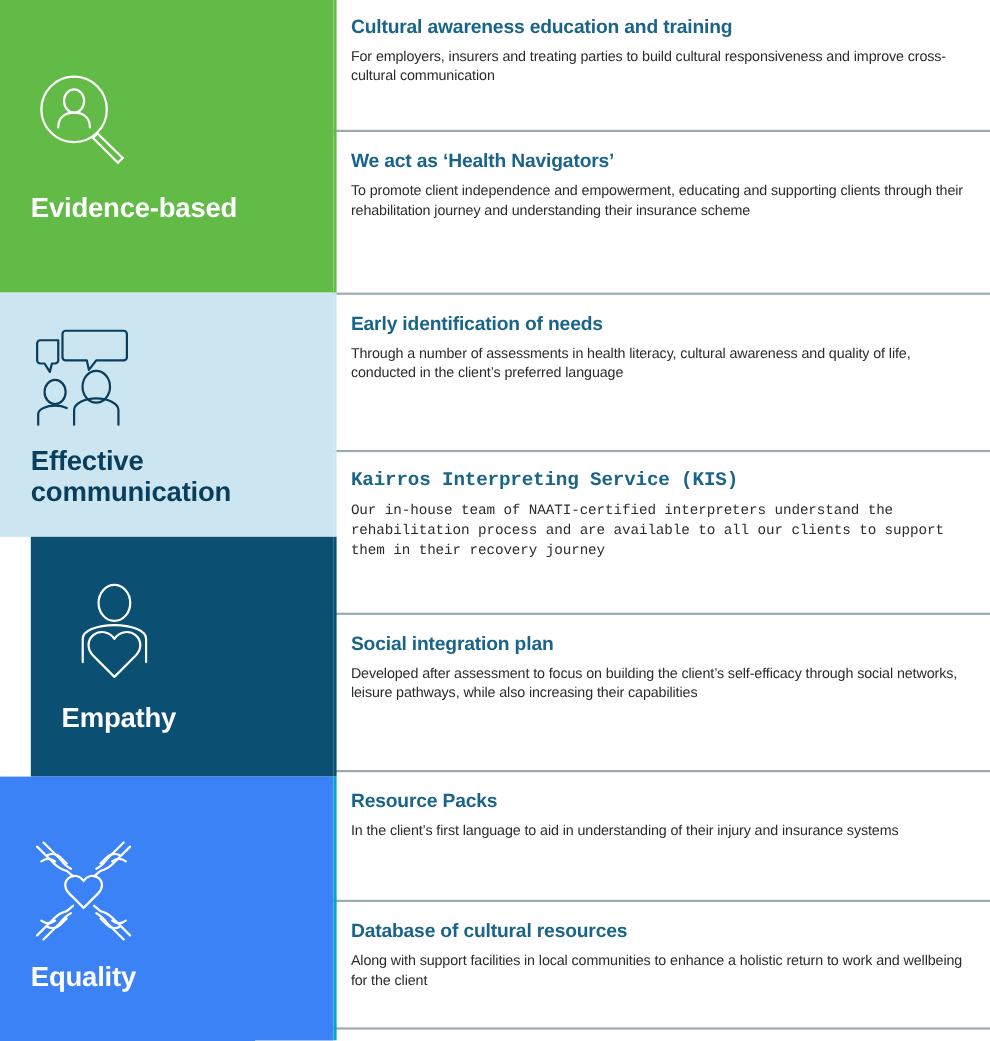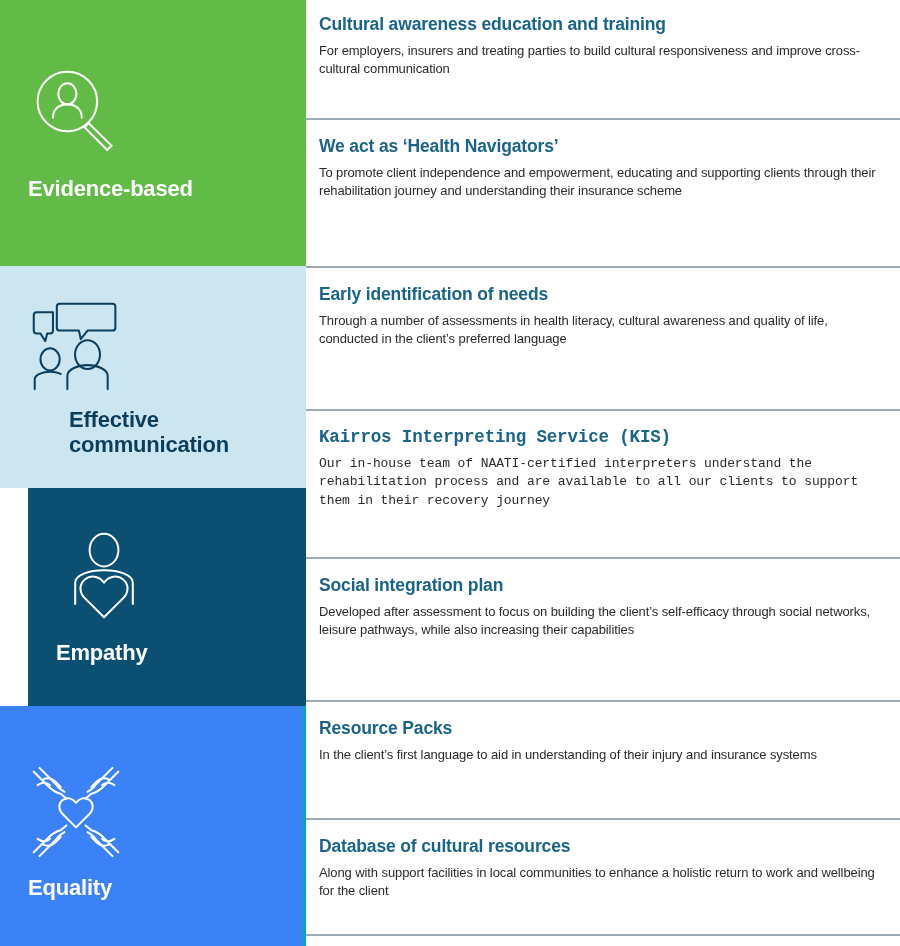--- a/index.html
+++ b/index.html
@@ -32,37 +32,37 @@
     overflow: hidden;
   }
   .pillar-icon {
     width: 96px;
     height: 96px;
     margin-bottom: 16px;
     flex: none;
   }
   .pillar-icon svg { display: block; width: 100%; height: 100%; }
   .pillar-label {
-    font-size: 22px;
+    font-size: 25px;
     font-weight: bold;
     line-height: 1.12;
     letter-spacing: -0.2px;
     max-width: 240px;
   }
 
   
   #pillar-evidence      { top: 0px;   height: 266px; background: #62bb46; }
   #pillar-communication { top: 266px; height: 222px; background: #cbe6f0; }
   #pillar-empathy       { top: 488px; height: 218px; background: #0b5072; margin-left: 28px; }
   #pillar-equality      { top: 706px; height: 252px; background: #3b82f6; }
 
   #pillar-evidence .pillar-label,
   #pillar-empathy .pillar-label,
   #pillar-equality .pillar-label { color: #ffffff; }
-  #pillar-communication .pillar-label { color: #0b3d5c; margin-left: 41px; }
+  #pillar-communication .pillar-label { color: #0b3d5c; }
 
   .stroke-white { fill: none; stroke: #ffffff; stroke-width: 2.1; stroke-linecap: round; stroke-linejoin: round; }
   .stroke-navy  { fill: none; stroke: #0b3d5c; stroke-width: 2.1; stroke-linecap: round; stroke-linejoin: round; }
 
   
   #content-column {
     position: absolute;
     left: 303px;
     top: 0;
     width: 597px;

